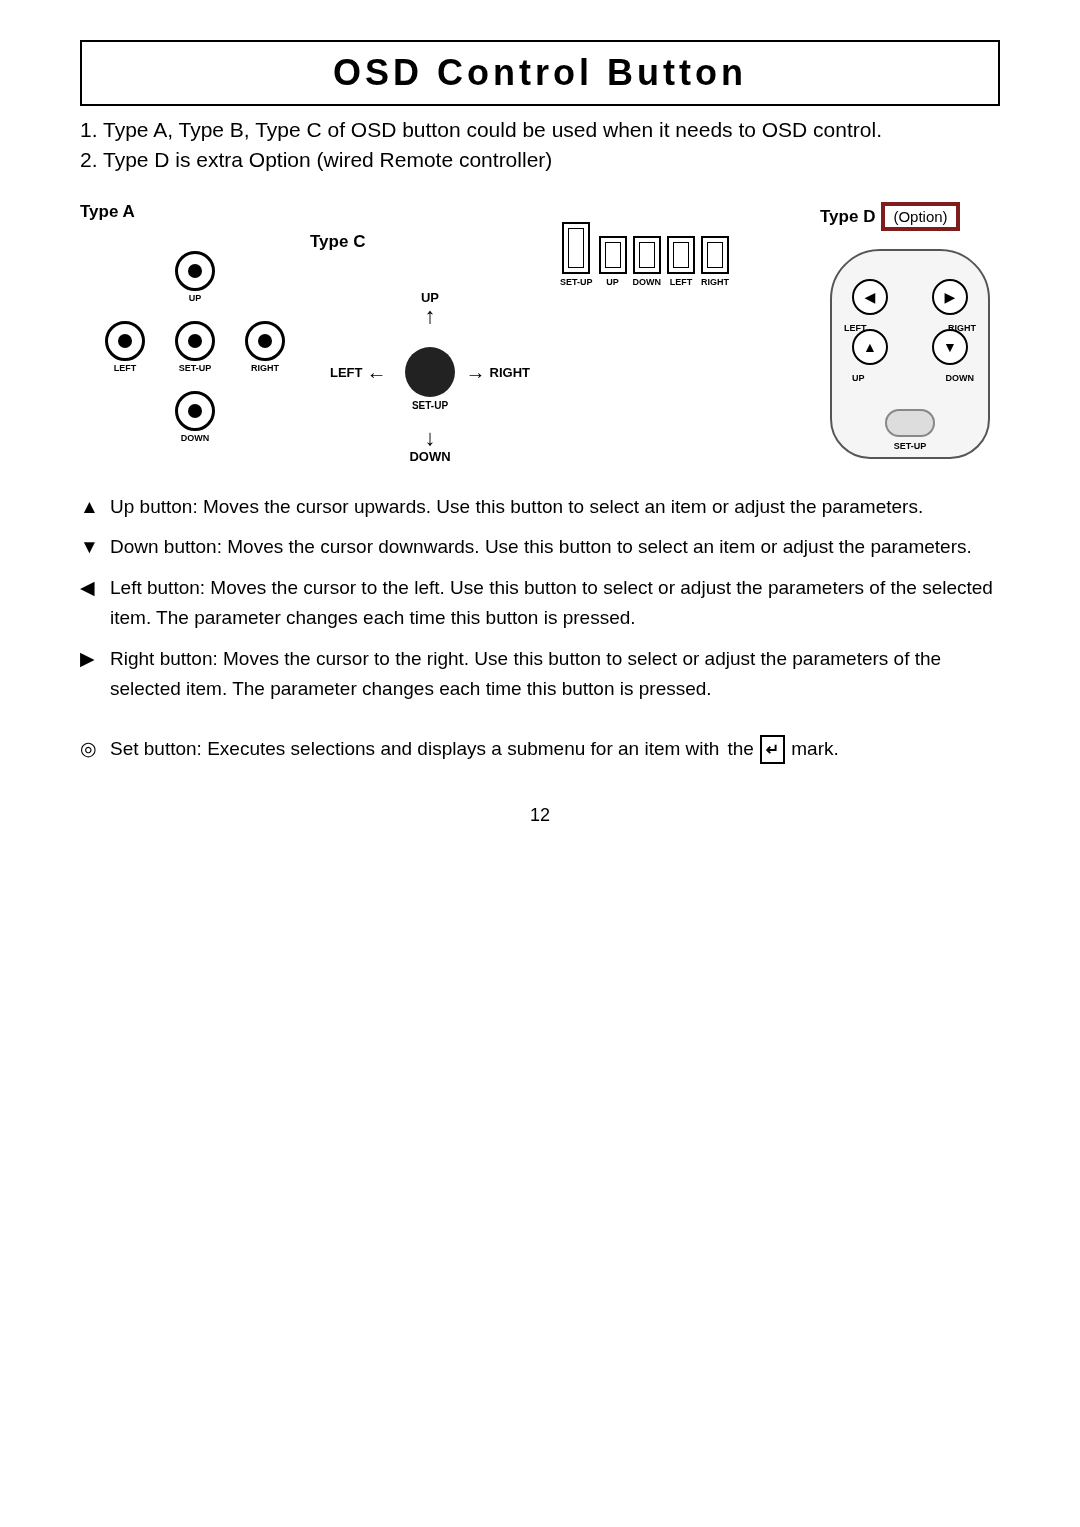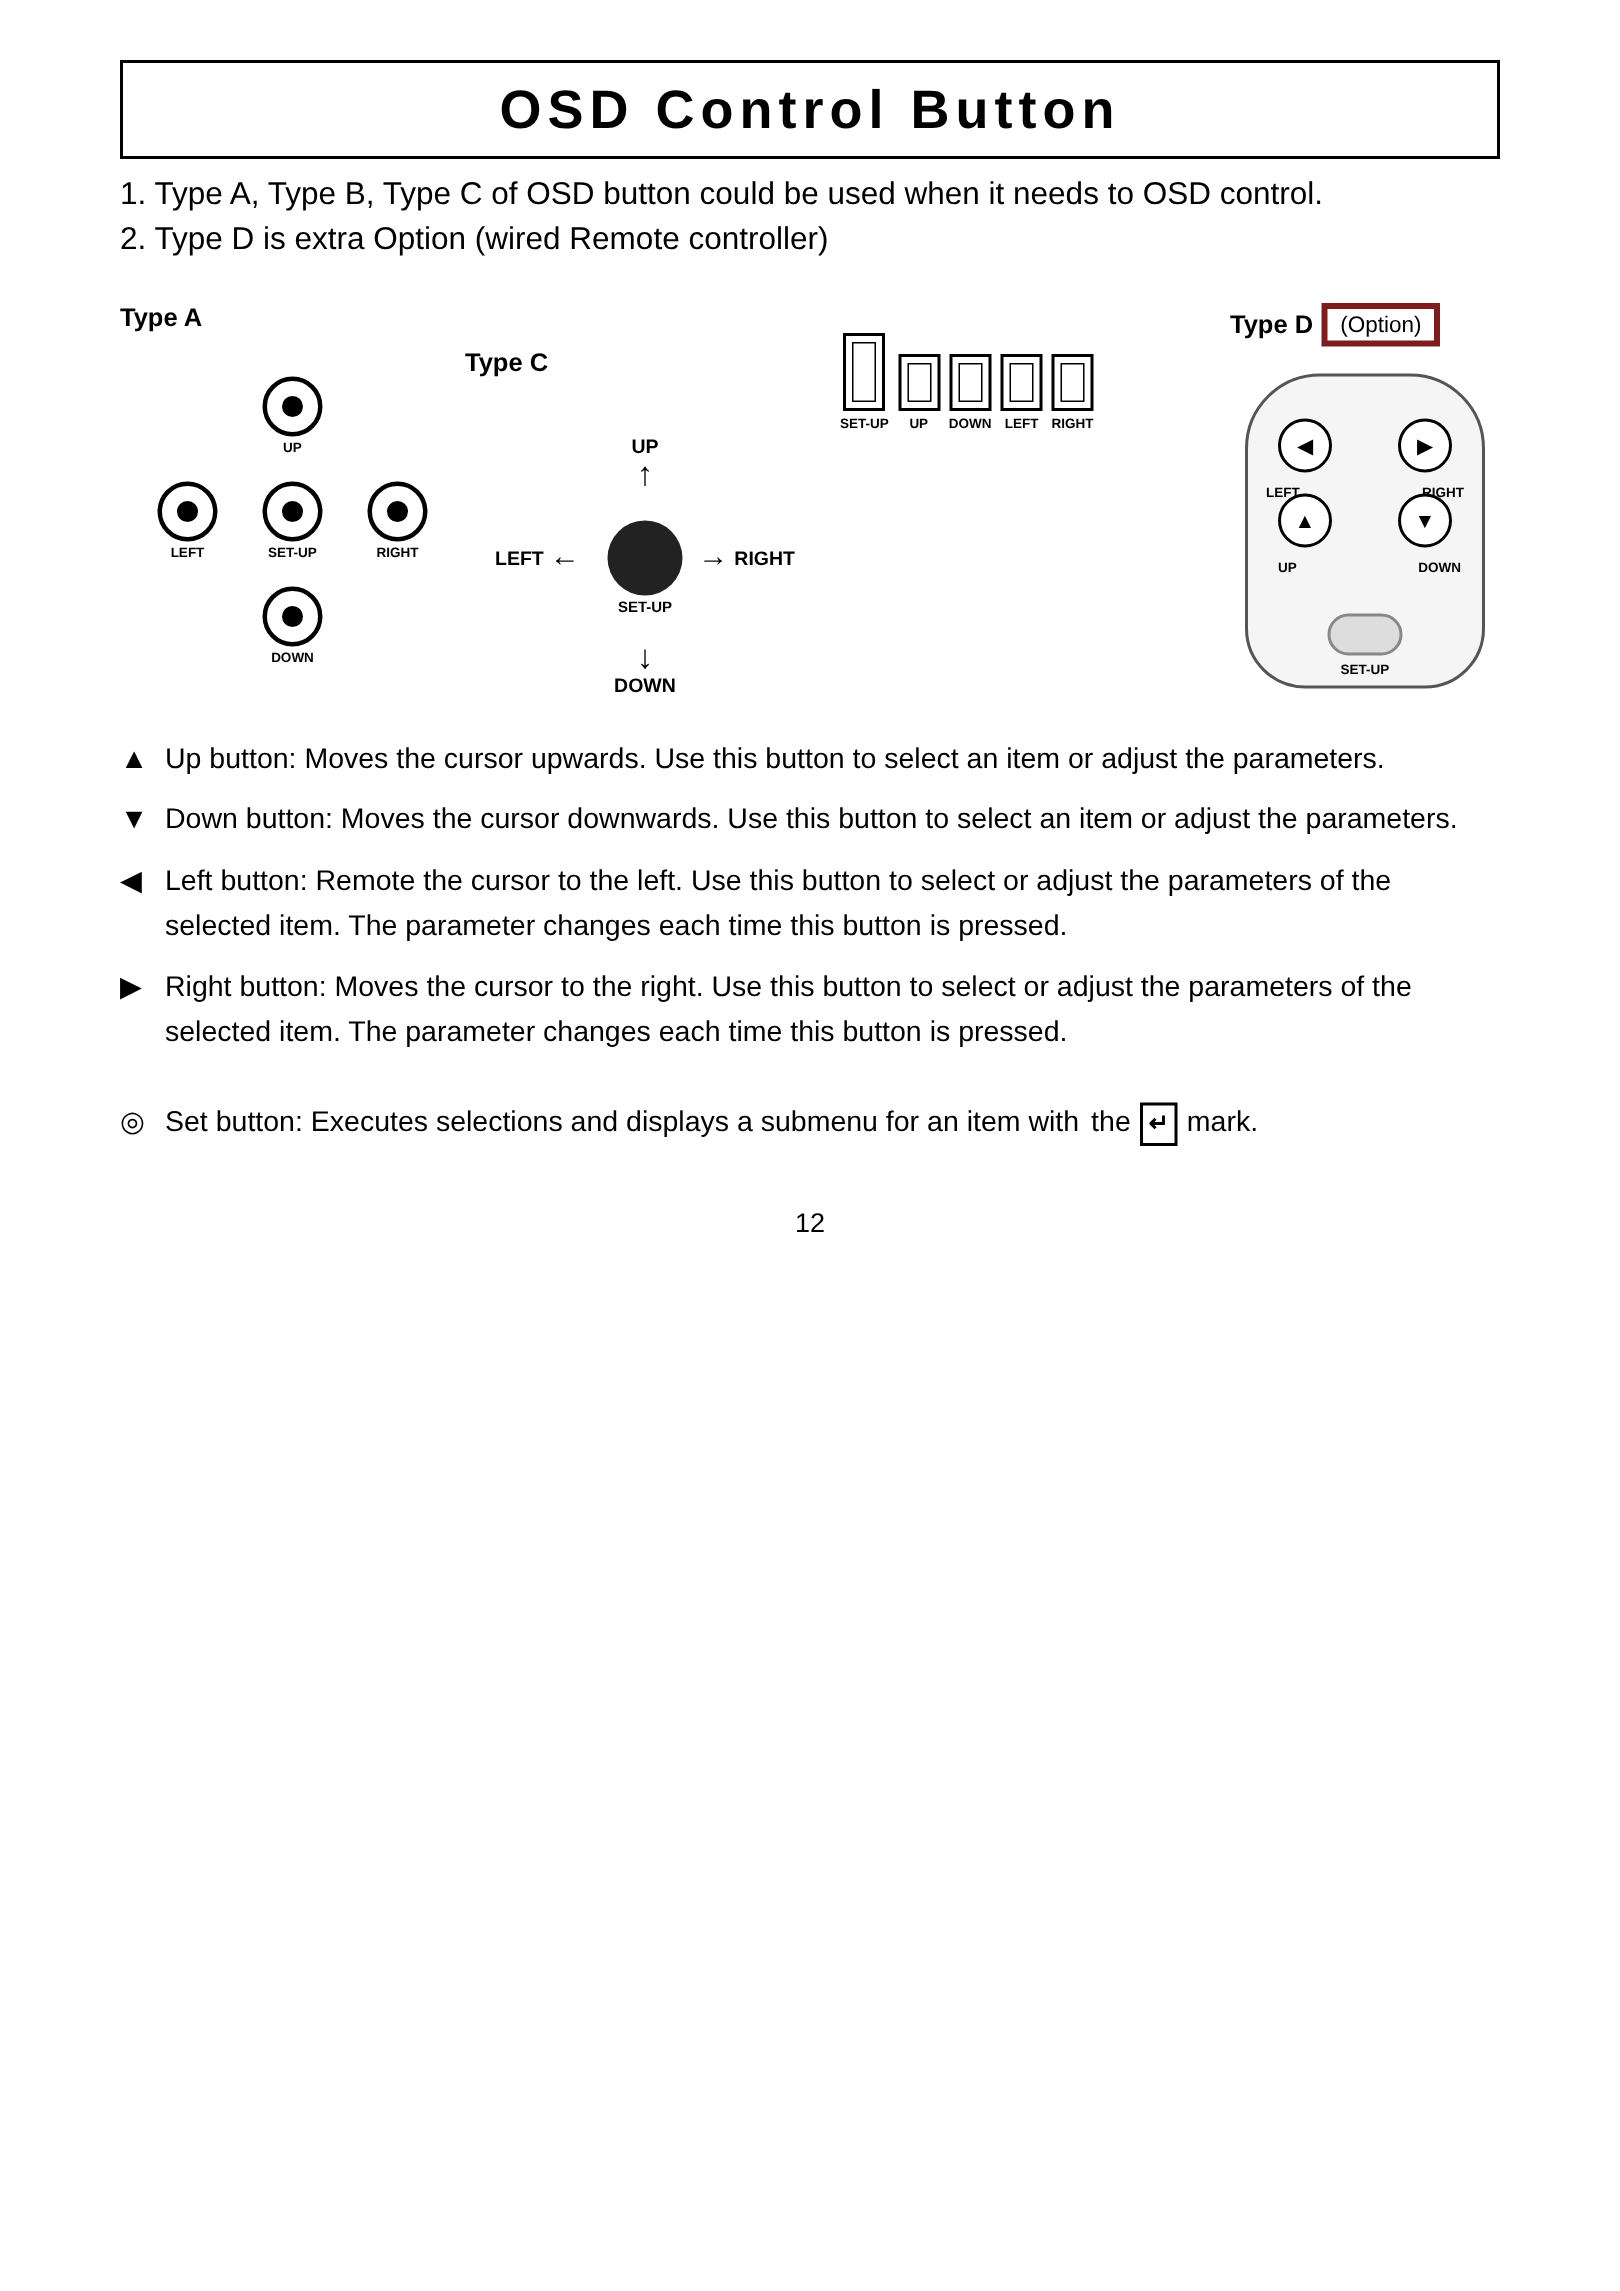--- a/index.html
+++ b/index.html
@@ -508,21 +508,21 @@
   <li>
     <span class="bullet">▲</span>
     <span>Up button: Moves the cursor upwards. Use this button to select an item or adjust the parameters.</span>
   </li>
   <li>
     <span class="bullet">▼</span>
     <span>Down button: Moves the cursor downwards. Use this button to select an item or adjust the parameters.</span>
   </li>
   <li>
     <span class="bullet">◀</span>
-    <span>Left button: Remote the cursor to the left. Use this button to select or adjust the parameters of the selected item. The parameter changes each time this button is pressed.</span>
+    <span>Left button: Moves the cursor to the left. Use this button to select or adjust the parameters of the selected item. The parameter changes each time this button is pressed.</span>
   </li>
   <li>
     <span class="bullet">▶</span>
     <span>Right button: Moves the cursor to the right. Use this button to select or adjust the parameters of the selected item. The parameter changes each time this button is pressed.</span>
   </li>
 </ul>
 
 <div class="set-button-line">
   <span class="set-bullet">◎</span>
   <span>Set button: Executes selections and displays a submenu for an item with</span>

